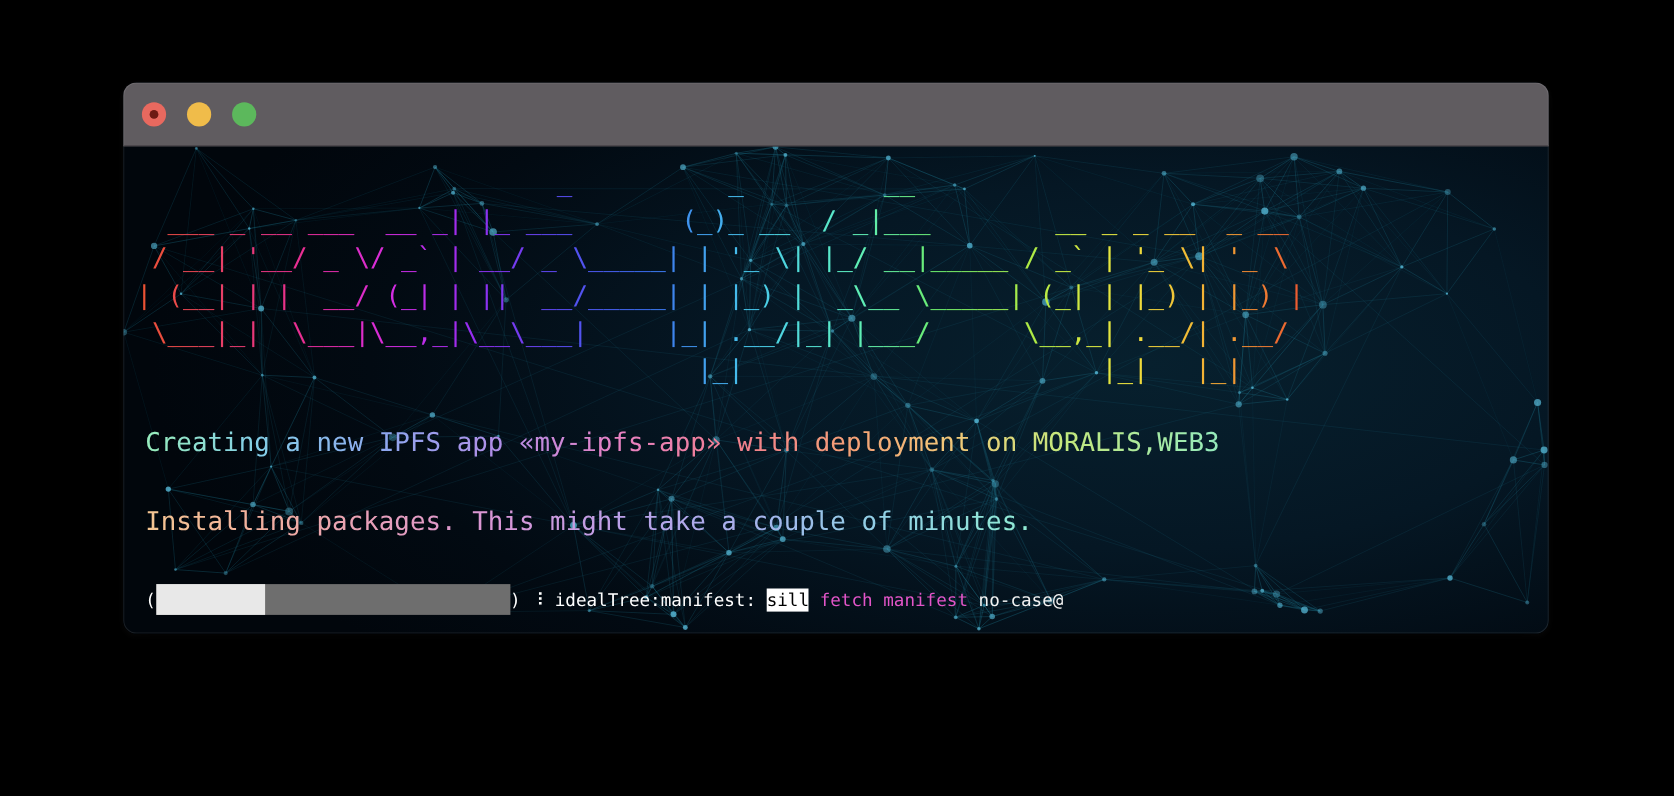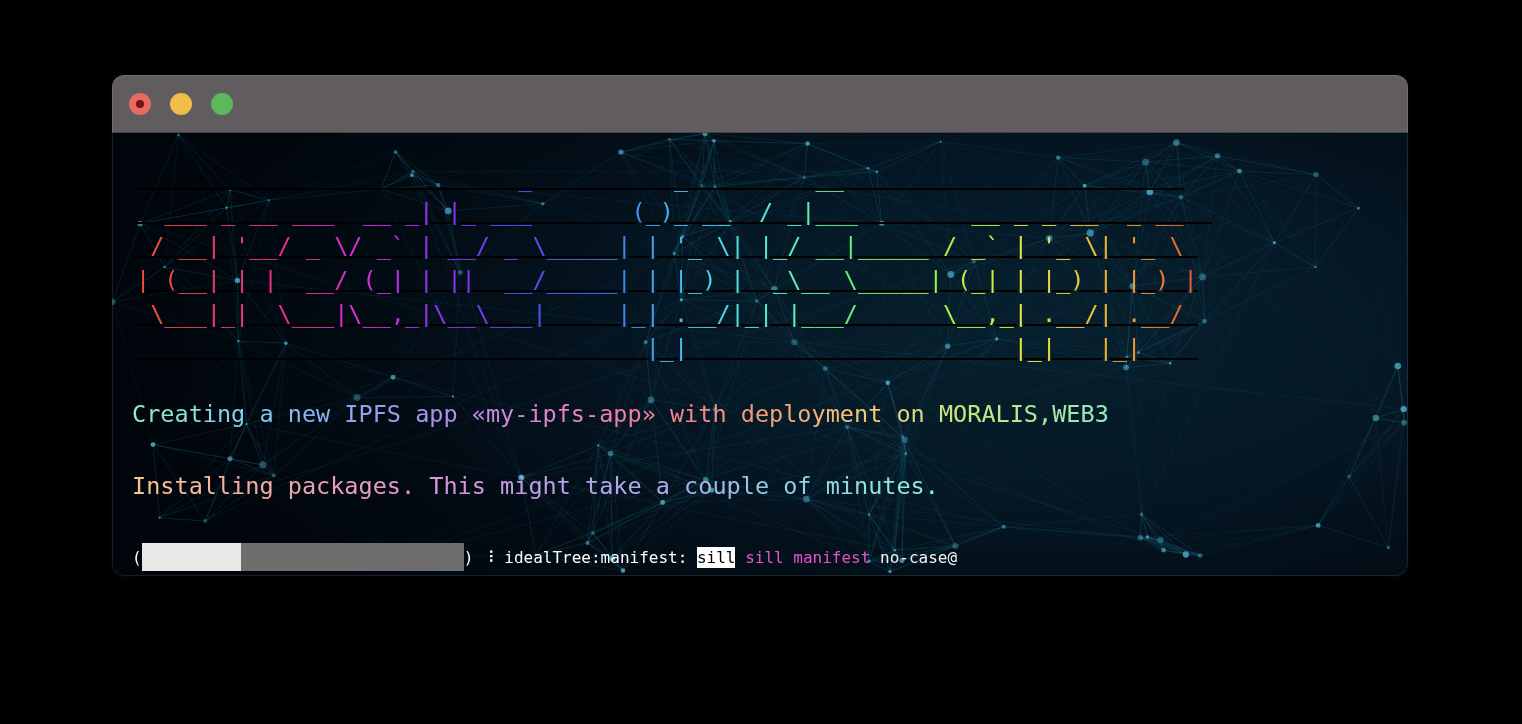--- a/index.html
+++ b/index.html
@@ -49,23 +49,22 @@
       radial-gradient(ellipse 70% 90% at 72% 45%, #07202e 0%, #051724 42%, #020a12 78%, #01060c 100%);
     overflow:hidden;
   }
   #netbg{position:absolute;inset:0;z-index:0;opacity:.9;}
   #content{position:relative;z-index:10;padding:16px 0 0 10px;}
 
   
   #banner{
     font-family:"DejaVu Sans Mono","Liberation Mono",monospace;
     font-size:23.5px;line-height:34px;letter-spacing:0px;
-    white-space:pre;margin:12px;padding:0 0 0 2px;
+    white-space:pre;margin:0;padding:0 0 0 2px;
     font-weight:400;
-    text-decoration:underline;
   }
   #banner .row{display:block;height:34px;}
   #banner span{white-space:pre;}
 
   
   .msg{
     font-family:"DejaVu Sans Mono","Liberation Mono",monospace;
     font-size:23.5px;line-height:30px;white-space:pre;margin:0;
     padding-left:10px;
   }
@@ -924,21 +923,21 @@
           <span class="pbar-wrap">
             <span>(</span><span class="pbar" style="background: rgb(110, 110, 110);"><span class="pbar-fill" style="width: 31%; background: rgb(232, 232, 232);"></span></span><span>)</span>
           </span>
           <span style="white-space:pre"> </span>
           <span>⠸</span>
           <span style="white-space:pre"> </span>
           <span>idealTree:manifest:</span>
           <span style="white-space:pre"> </span>
           <span class="inv">sill</span>
           <span style="white-space:pre"> </span>
-          <span class="magenta">sill manifest</span>
+          <span class="magenta">fetch manifest</span>
           <span style="white-space:pre"> </span>
           <span class="white">no-case@</span>
         </div>
 
       </div>
     </div>
   </div>
 </div>
 
 </body></html>

